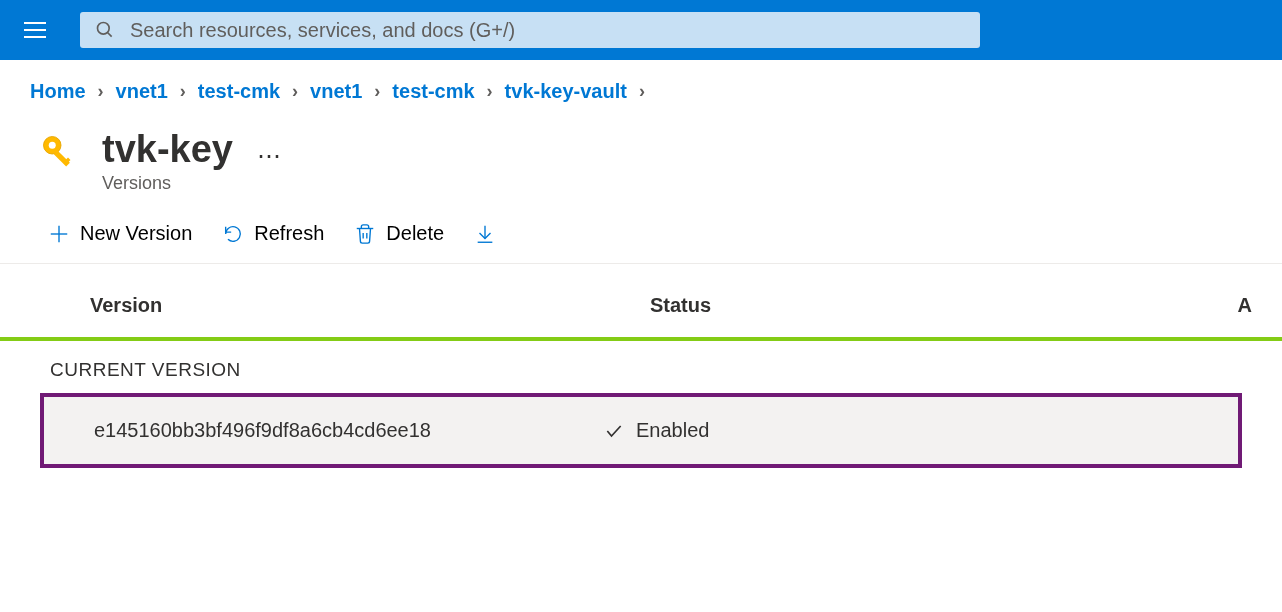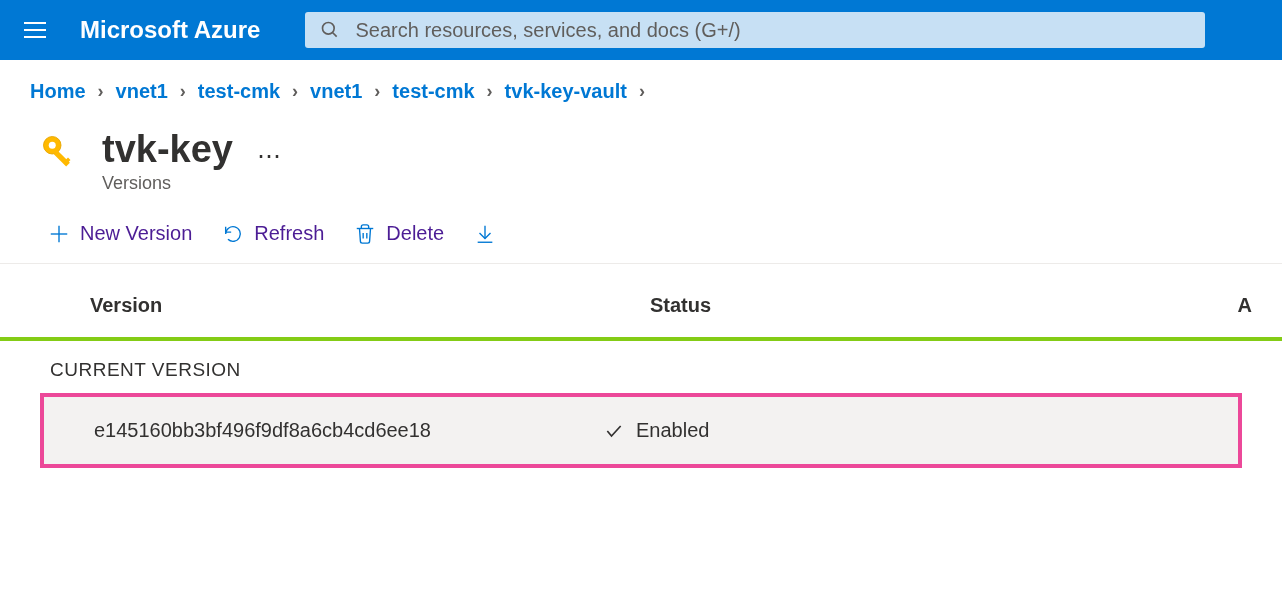--- a/index.html
+++ b/index.html
@@ -127,21 +127,21 @@
       align-items: center;
       padding: 8px 30px 18px 48px;
       gap: 30px;
       border-bottom: 1px solid #edebe9;
     }
     .toolbar-btn {
       display: flex;
       align-items: center;
       gap: 10px;
       cursor: pointer;
-      color: #4c1d95;
+      color: #000000;
       font-size: 20px;
     }
     .toolbar-btn svg {
       width: 22px;
       height: 22px;
     }
     .table-header {
       display: flex;
       padding: 30px 30px 20px 90px;
       font-size: 20px;
@@ -167,21 +167,21 @@
       letter-spacing: 0.5px;
     }
     .version-row-wrapper {
       margin: 0 40px;
     }
     .version-row {
       display: flex;
       align-items: center;
       padding: 22px 10px 22px 50px;
       background: #f3f2f1;
-      border: 4px solid #ec4899;
+      border: 4px solid #701a75;
       font-size: 20px;
       color: #323130;
     }
     .version-row .col-version {
       width: 510px;
     }
     .status-cell {
       display: flex;
       align-items: center;
       gap: 12px;
@@ -193,21 +193,20 @@
   </style>
 </head>
 <body>
 
 <div class="top-bar">
   <div class="hamburger">
     <div class="hamburger-line"></div>
     <div class="hamburger-line"></div>
     <div class="hamburger-line"></div>
   </div>
-  <div class="brand-name">Microsoft Azure</div>
   <div class="search-container">
     <svg class="search-icon" viewBox="0 0 24 24" fill="none" stroke="#605e5c" stroke-width="2">
       <circle cx="10" cy="10" r="7"></circle>
       <line x1="20" y1="20" x2="15" y2="15"></line>
     </svg>
     <input class="search-input" type="text" placeholder="Search resources, services, and docs (G+/)" style="">
   </div>
 </div>
 
 <div class="breadcrumb">

